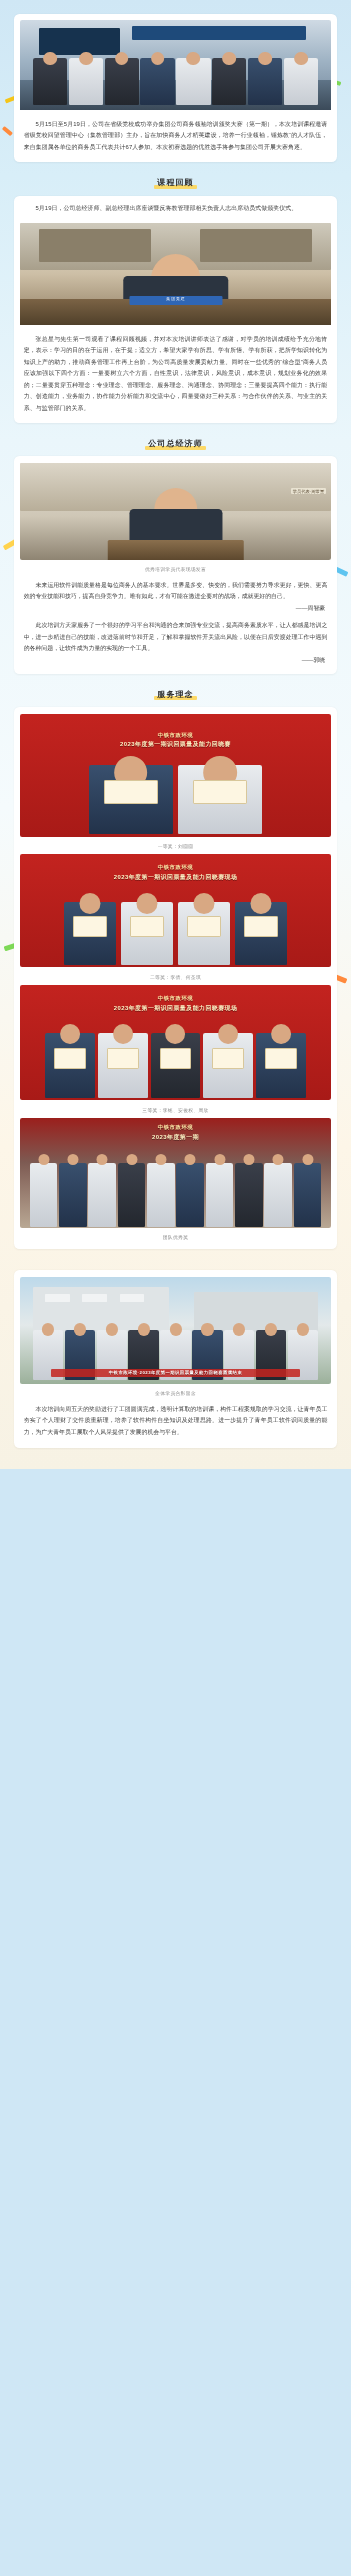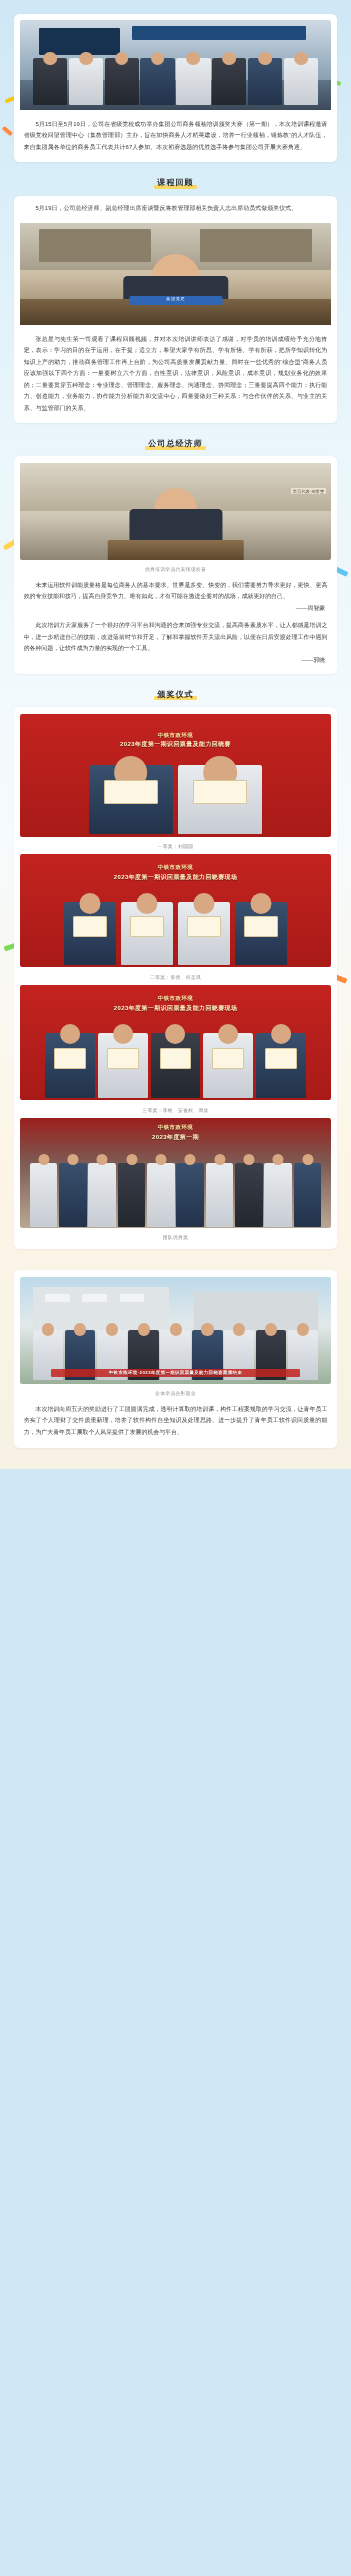--- a/index.html
+++ b/index.html
@@ -326,21 +326,21 @@
     <div class="sign">——周智豪</div>
 
     <div class="quote-block">此次培训方天家服务了一个很好的学习平台和沟通的合来加强专业交流，提高商务素质水平，让人都感是培训之中，进一步精进自己的技能，改进落前时节和开足，了解和掌握软件开关流出风险，以便在日后安渡处理工作中遇到的各种问题，让软件成为力量的实现的一个工具。</div>
     <div class="sign" style="padding-bottom:8.6px;">——郭晓</div>
   </div>
 
   <div class="ribbon ribbon-deco" style="left:4.3px;top:944px;width:16px;height:4.8px;background:#7ed957;transform:rotate(-18deg);"></div>
   <div class="ribbon ribbon-deco" style="right:4.3px;top:976px;width:15px;height:4.8px;background:#ff8a3d;transform:rotate(22deg);"></div>
 
   <div class="section-title-wrap">
-    <span class="section-title">颁奖仪式</span>
+    <span class="section-title">服务理念</span>
   </div>
 
   <div class="card">
 
     <div class="photo-wrap">
       <div class="ph banner-red" style="height:123px;">
         <div class="ph-inner">
           <div class="banner-text">
             <span>中铁市政环境</span>
             <span class="sub">2023年度第一期识回票量及能力回晓赛</span>

